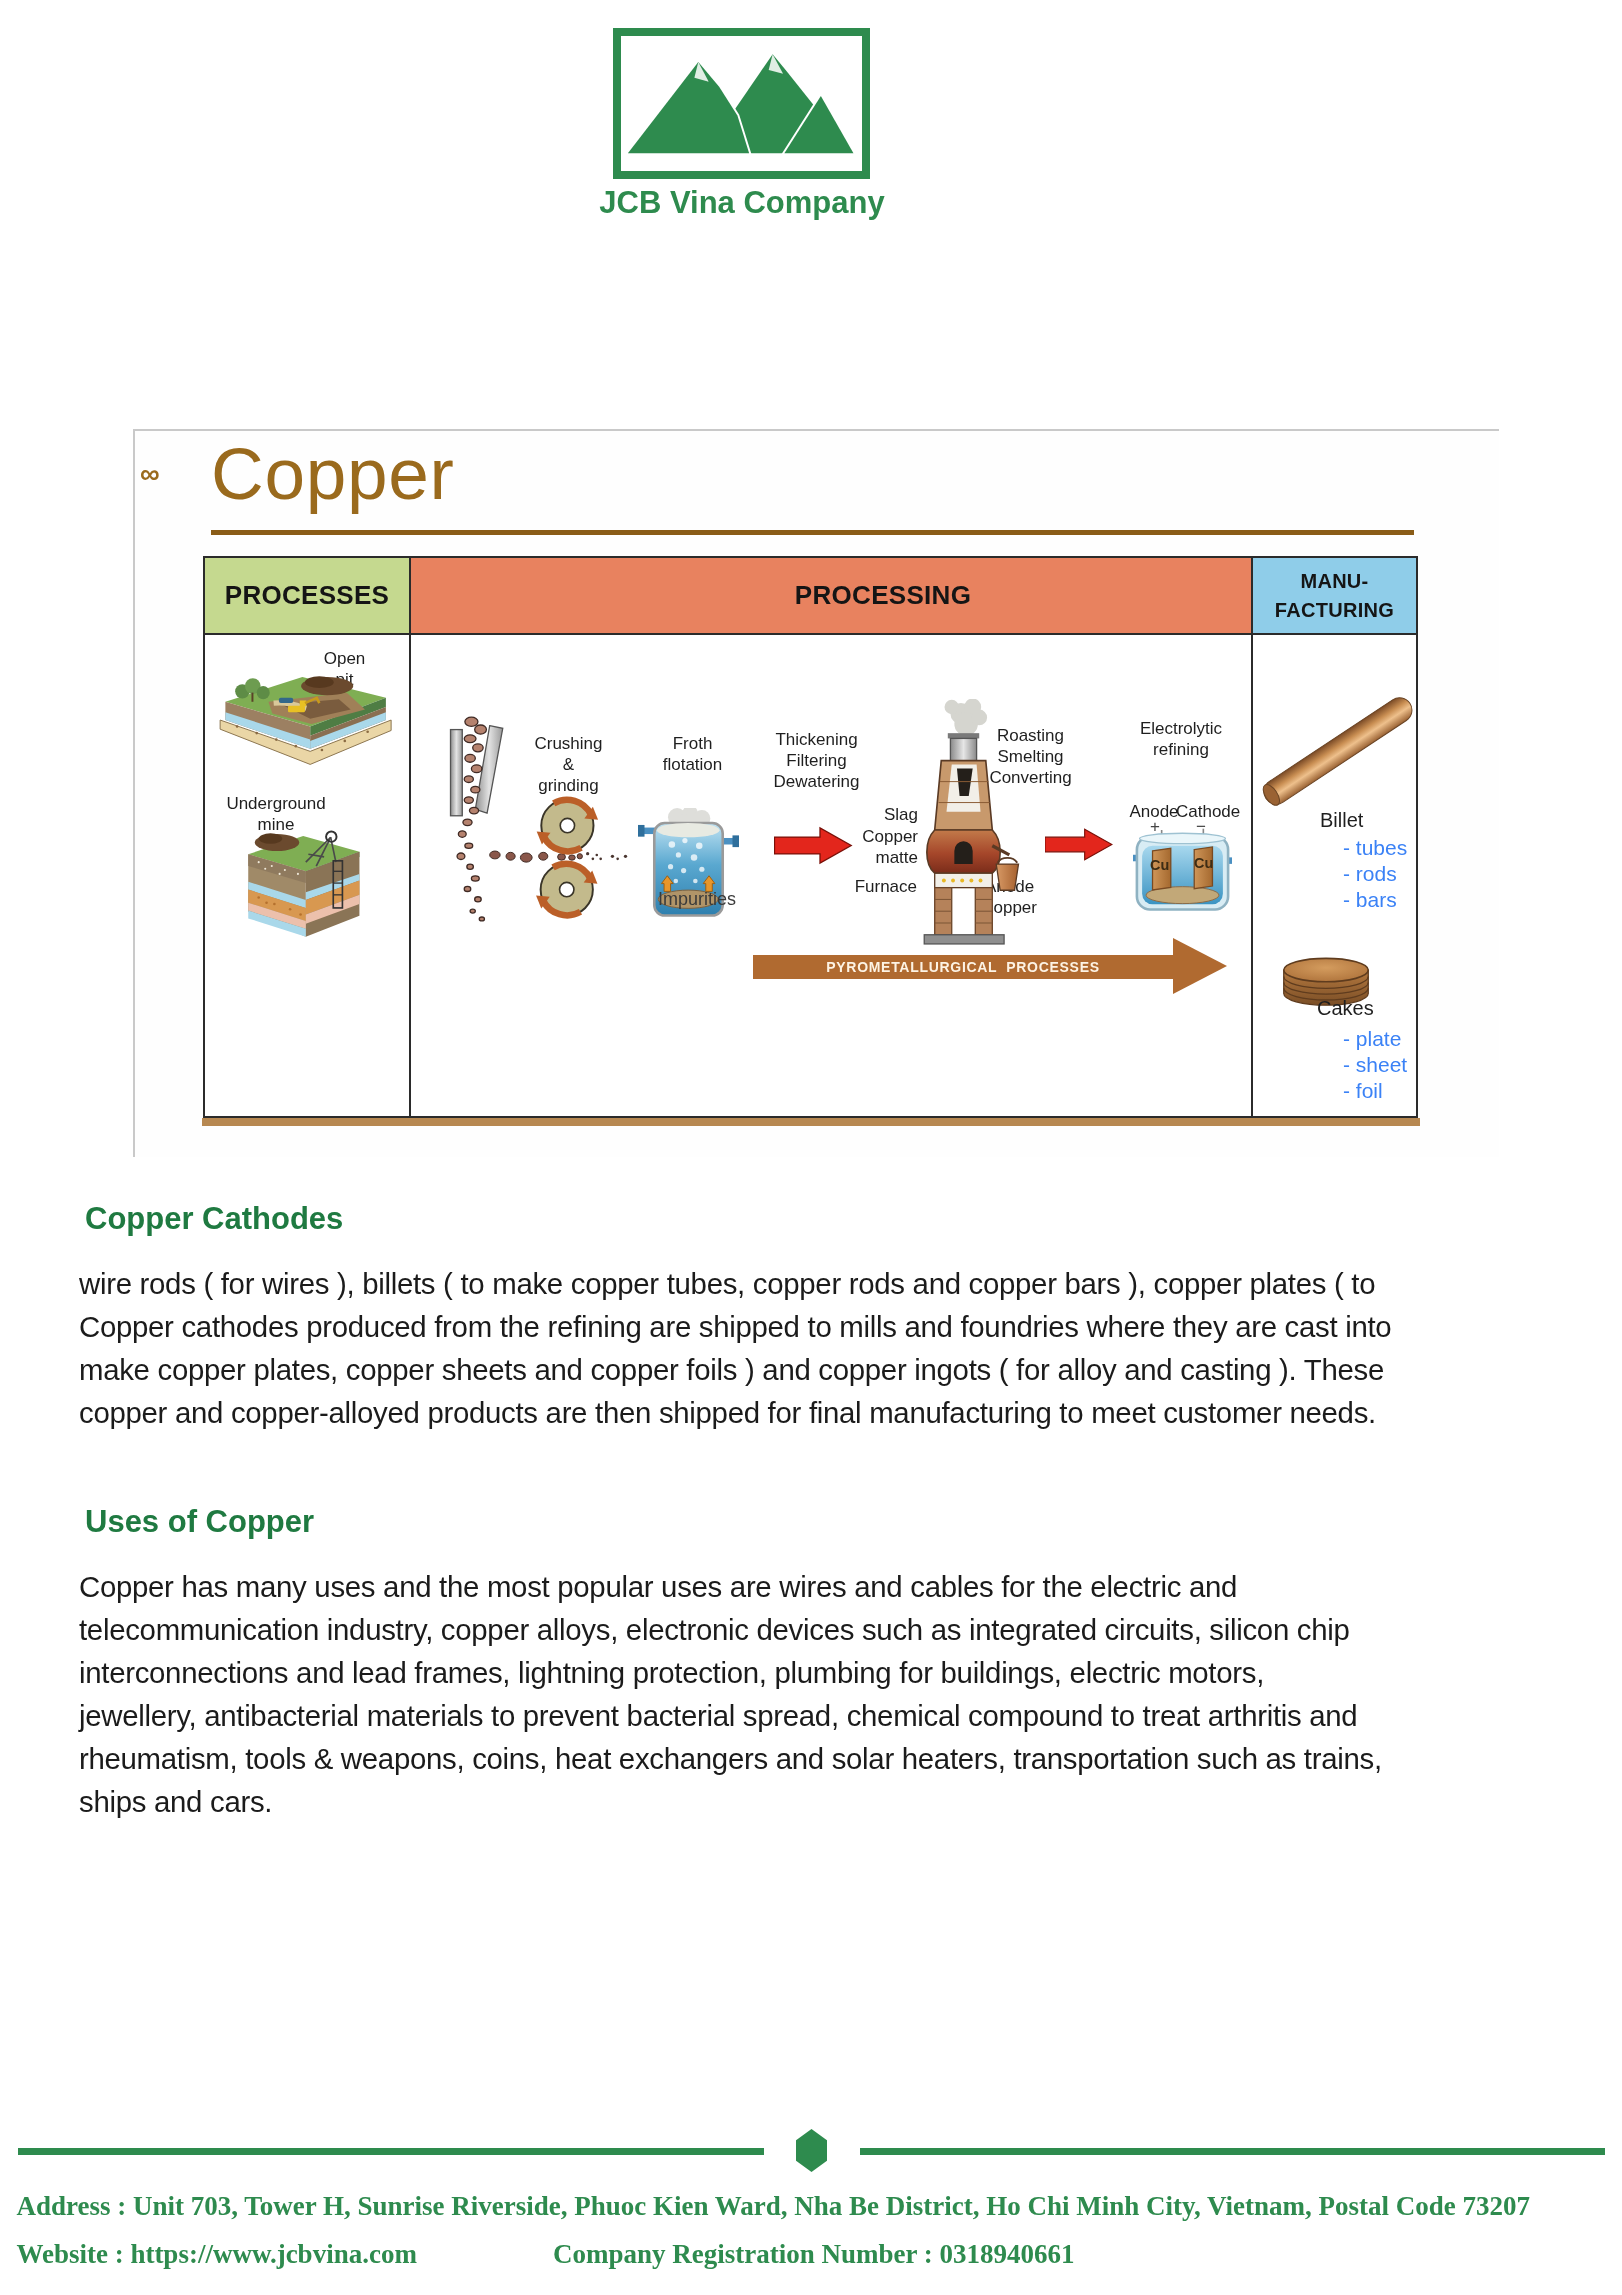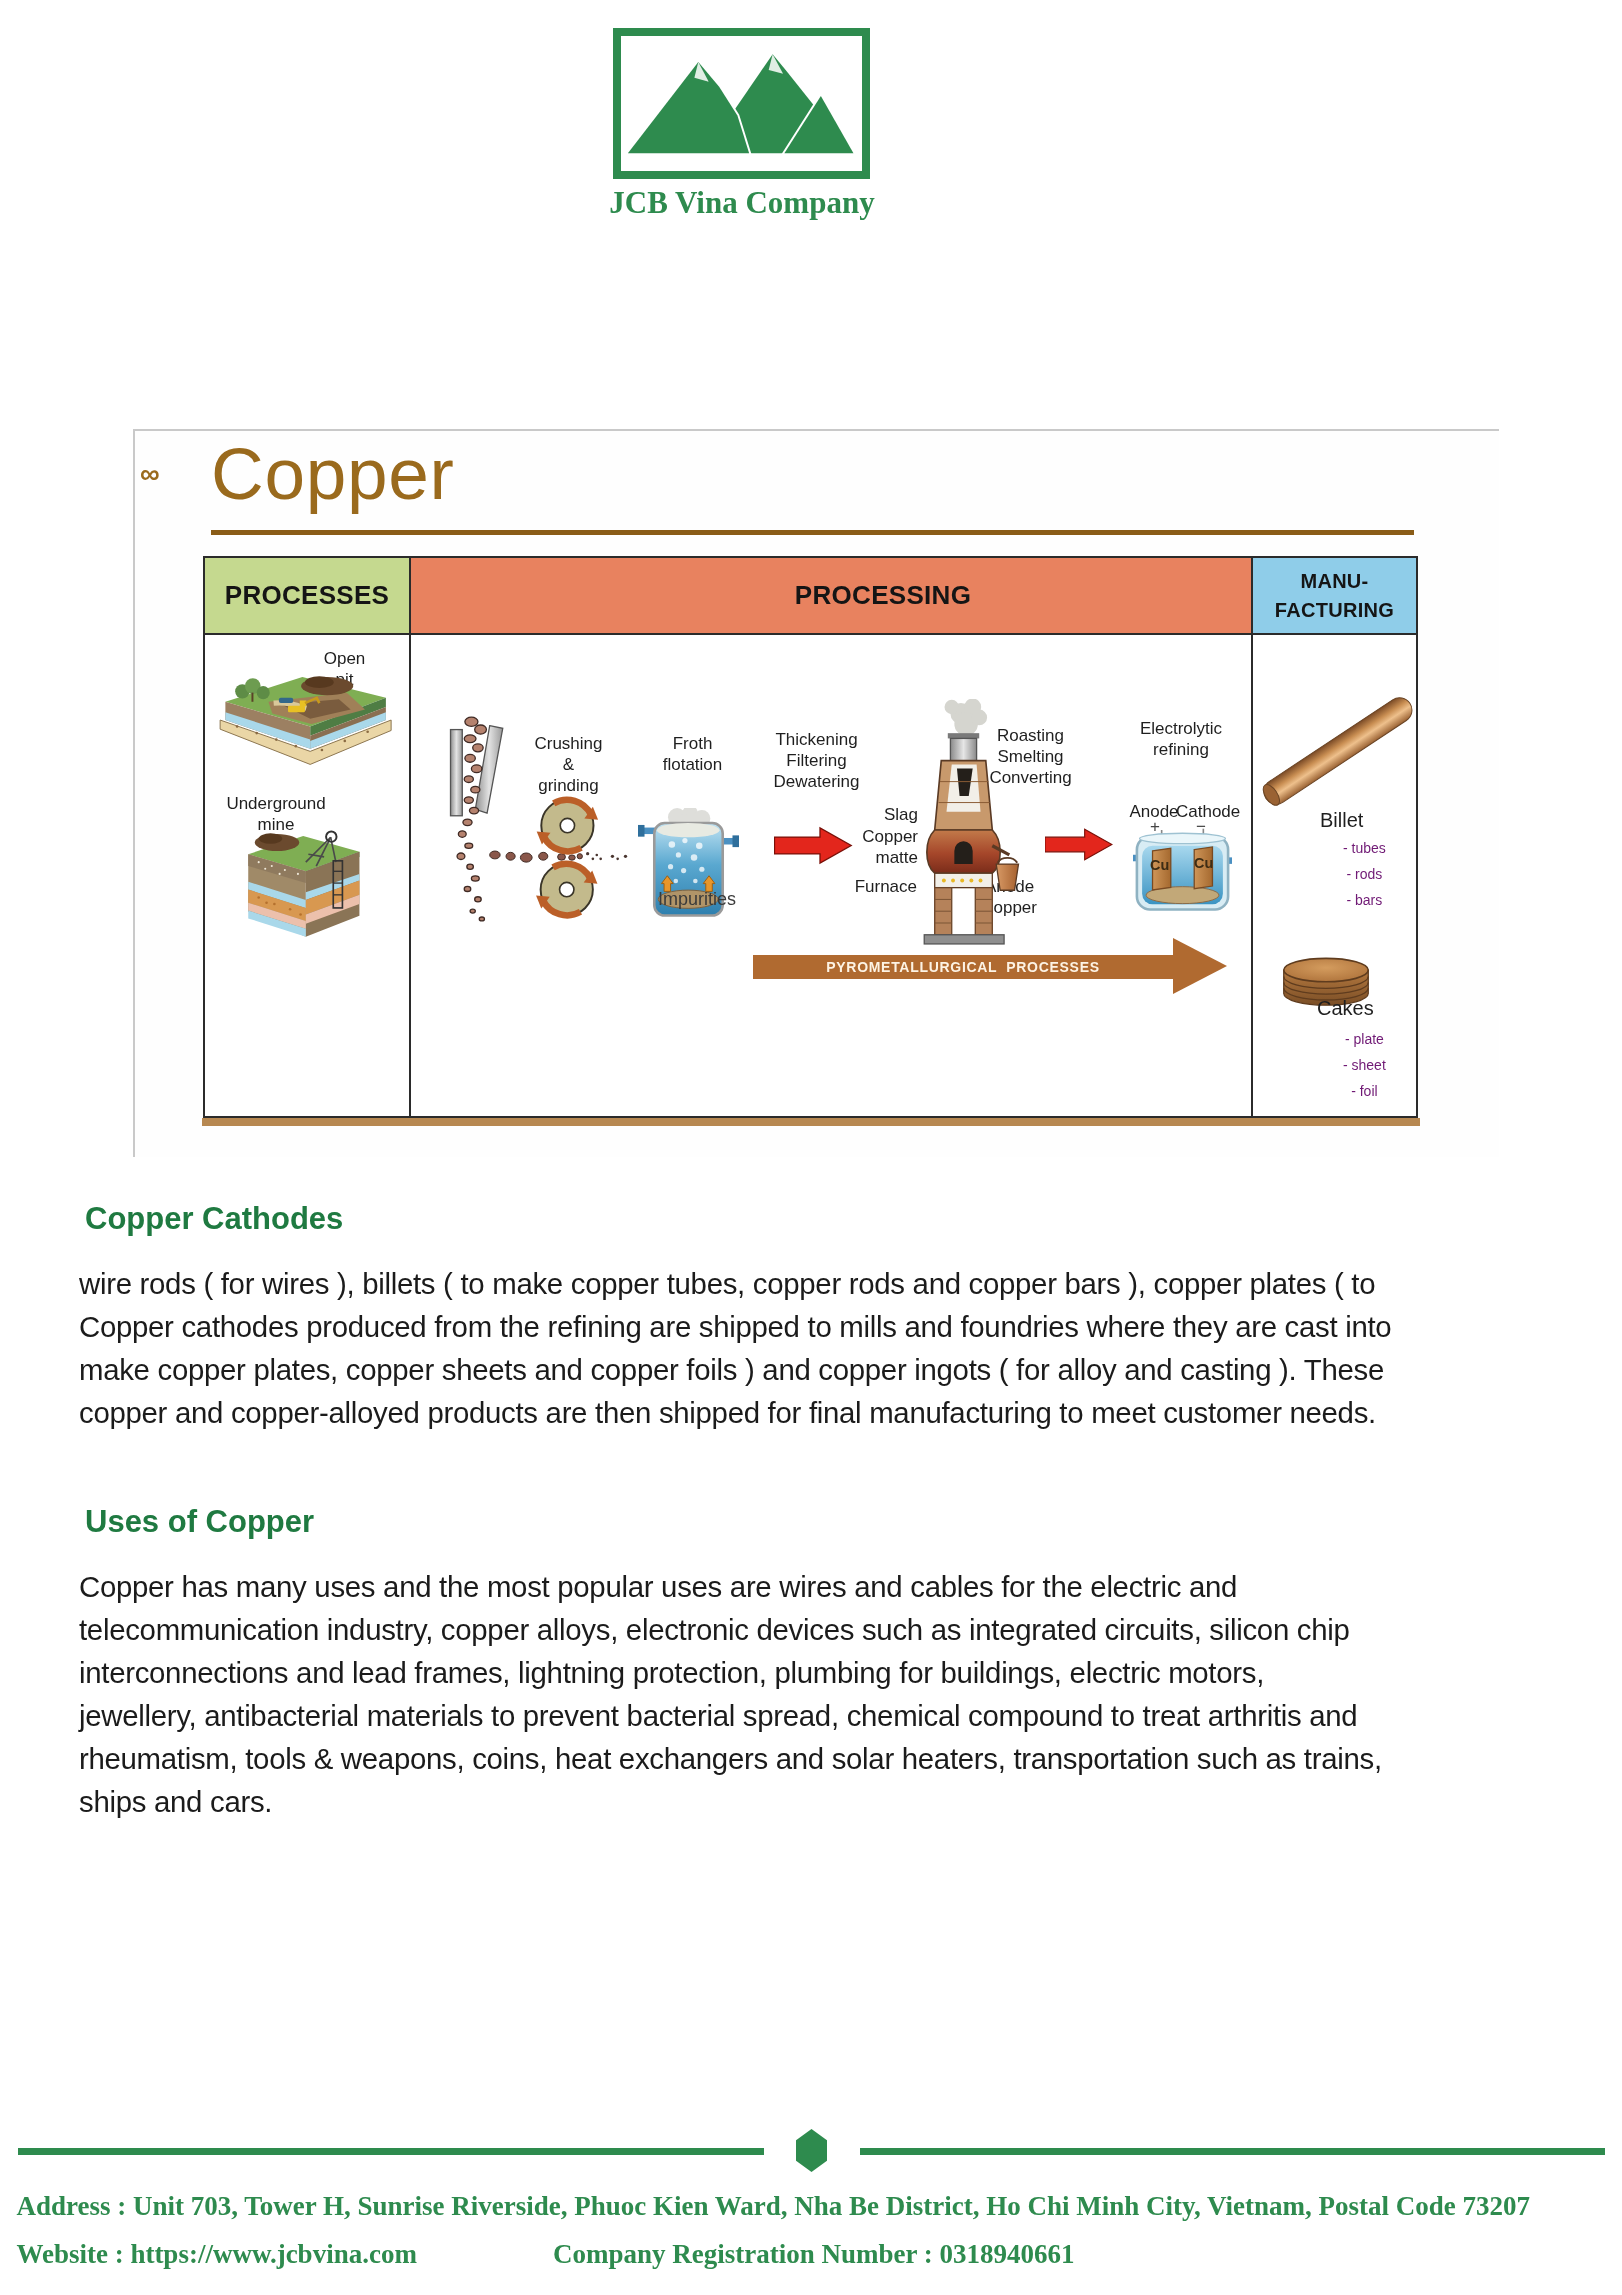--- a/index.html
+++ b/index.html
@@ -6,41 +6,41 @@
     --brand-green:#2e8b4e; --heading-green:#1f7a41; --title-brown:#9a6a1d; --underline-brown:#8a5c17;
     --extraction-bg:#c5d98f; --processing-bg:#e8825f; --manufacturing-bg:#8fcde9;
     --table-border:#2b2b2b; --bottom-bar:#b78851; --red-arrow:#e3261c; --pyro-arrow:#b06a30; --label-ink:#1f1f1f;
   }
   html,body{margin:0;padding:0;background:#fff;}
   .page{position:relative;width:1623px;height:2295px;background:#fff;overflow:hidden;
         font-family:"Liberation Sans",sans-serif;color:#1b1b1b;}
   .abs{position:absolute;}
   
   .logo-box{position:absolute;left:613px;top:27.5px;width:257px;height:151px;border:8.5px solid var(--brand-green);box-sizing:border-box;background:#fff;}
-  .logo-text{position:absolute;left:588px;top:185px;width:308px;text-align:center;font-family:Liberation Serif, serif;
+  .logo-text{position:absolute;left:588px;top:185px;width:308px;text-align:center;font-family:Liberation Sans, sans-serif;
              font-weight:bold;font-size:31px;color:var(--brand-green);white-space:nowrap;}
   
   .slide{position:absolute;left:133px;top:429px;width:1366px;height:728px;background:#fefefe;
          border-left:2px solid #c9c9c9;border-top:2px solid #c9c9c9;box-sizing:border-box;}
   .slide-bullet{position:absolute;left:140px;top:458px;font-size:27.5px;font-weight:bold;color:var(--title-brown);}
   .slide-title{position:absolute;left:211px;top:431px;font-size:73px;font-weight:400;color:var(--title-brown);
                letter-spacing:0.7px;white-space:nowrap;line-height:86px;}
   .title-rule{position:absolute;left:211px;top:530px;width:1203px;height:4.6px;background:var(--underline-brown);}
   
   .hdr{position:absolute;top:556px;height:79px;box-sizing:border-box;border:2px solid var(--table-border);
        display:flex;align-items:center;justify-content:center;font-weight:bold;font-size:26px;color:#151515;letter-spacing:0.3px;}
   .tbl-body{position:absolute;left:203px;top:635px;width:1215px;height:483px;box-sizing:border-box;
             border:2px solid var(--table-border);border-top:none;background:#fff;}
   .vdiv{position:absolute;top:635px;height:483px;width:2px;background:var(--table-border);}
   .tan-bar{position:absolute;left:202px;top:1118px;width:1218px;height:7.9px;background:var(--bottom-bar);}
   
   .dl{position:absolute;font-size:17px;line-height:21px;color:var(--label-ink);text-align:center;white-space:nowrap;}
   .dr{text-align:right;}.dlft{text-align:left;}
   .mlab{position:absolute;font-size:20px;color:#1f1f1f;white-space:nowrap;}
-  .mitem{font-size:14px;line-height:26px;color:#701a75;white-space:nowrap;text-align:center;}
+  .mitem{font-size:21px;line-height:26px;color:#3b82f6;white-space:nowrap;}
   .cu{position:absolute;font-size:14.4px;font-weight:bold;color:#3d2c14;}
   .pm{position:absolute;font-size:17px;color:#444;}
   
   .pyro{position:absolute;left:753px;top:938px;width:475px;height:56px;}
   .pyro-body{position:absolute;left:0;top:17px;width:420px;height:23.6px;background:var(--pyro-arrow);
              display:flex;align-items:center;justify-content:center;}
   .pyro-body span{color:#fdf3e4;font-weight:bold;font-size:14px;letter-spacing:0.7px;white-space:pre;}
   .pyro-head{position:absolute;left:420px;top:0;width:0;height:0;border-top:28px solid transparent;
              border-bottom:28px solid transparent;border-left:54px solid var(--pyro-arrow);}
   

